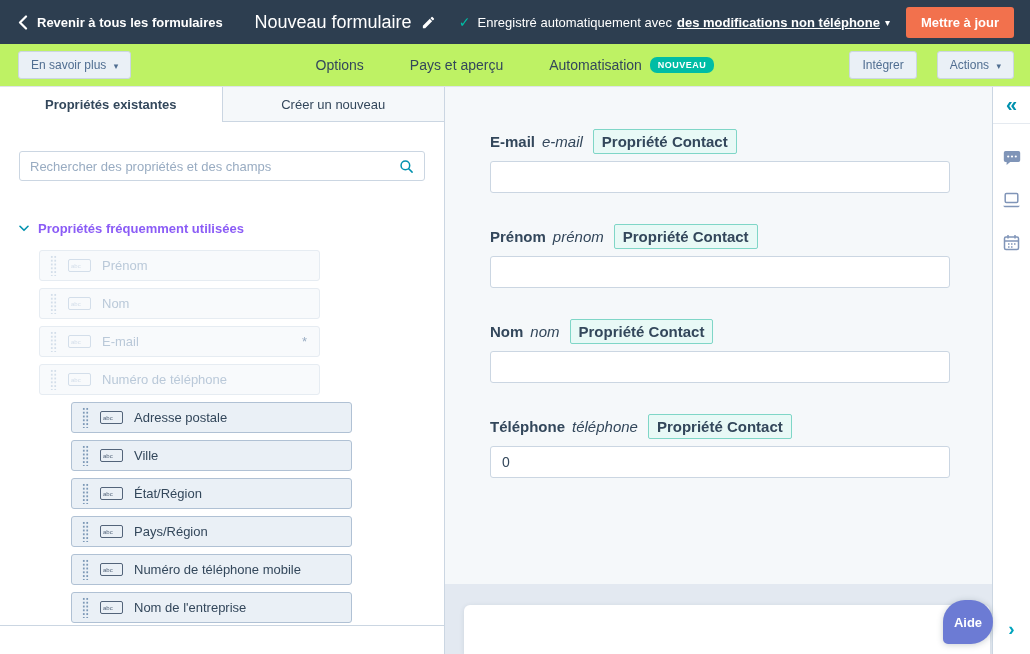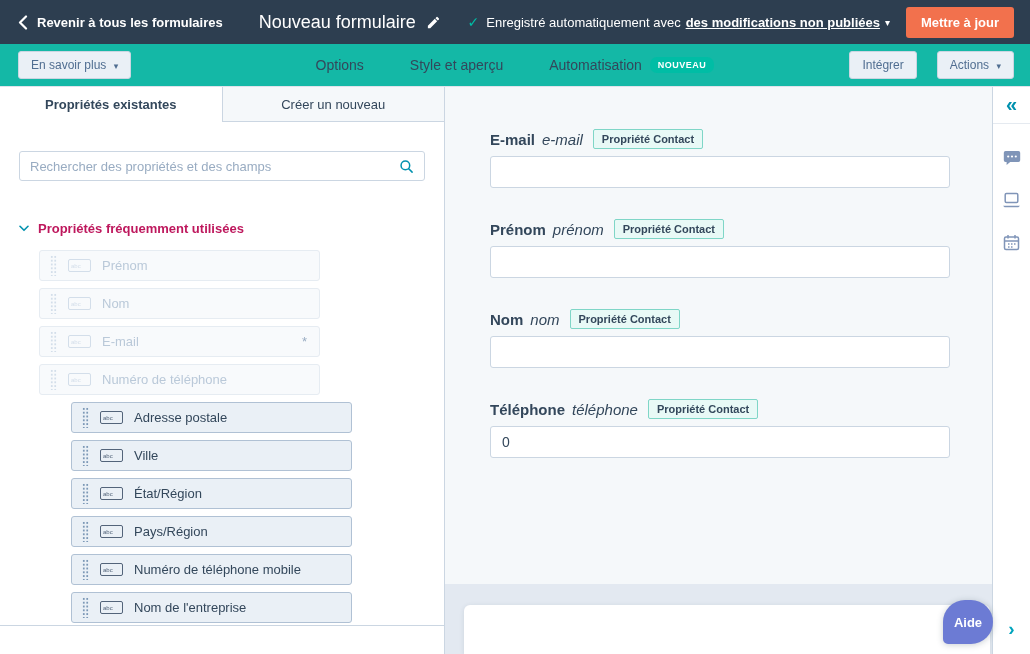--- a/index.html
+++ b/index.html
@@ -18,21 +18,21 @@
   .pencil { width:15px; height:15px; cursor:pointer; }
   .save-area { display:flex; align-items:center; flex:0 0 auto; padding-right:16px; }
   .check-glyph { color:#00bda5; font-size:14px; font-weight:bold; margin-right:7px; }
   .autosave-text { color:#ffffff; font-size:13px; white-space:nowrap; }
   .autosave-link { color:#ffffff; font-size:13px; font-weight:bold; text-decoration:underline; margin-left:5px; cursor:pointer; white-space:nowrap; }
   .caret { color:#ffffff; font-size:10px; margin-left:5px; }
   .update-btn { margin-left:16px; background:#f2714d; color:#ffffff; border:none; border-radius:3px;
     font-size:13px; font-weight:bold; padding:8px 15px; cursor:pointer; font-family:inherit; }
 
   
-  .navbar { height:43px; background:#14b8a6; border-bottom:1px solid #dfe3eb; position:relative; display:flex; align-items:center; justify-content:center; }
+  .navbar { height:43px; background:#bef264; border-bottom:1px solid #dfe3eb; position:relative; display:flex; align-items:center; justify-content:center; }
   .pill-btn { background:#eaf0f6; border:1px solid #cbd6e2; border-radius:3px; color:#506e91; font-size:12px;
     padding:6px 12px; cursor:pointer; font-family:inherit; white-space:nowrap; }
   .pill-btn .caret { color:#506e91; font-size:9px; margin-left:4px; }
   .learn-more { position:absolute; left:18px; top:50%; transform:translateY(-50%); }
   .nav-right { position:absolute; right:16px; top:50%; transform:translateY(-50%); display:flex; gap:20px; }
   .tabs { display:flex; align-items:center; gap:46px; height:100%; }
   .tab { position:relative; height:100%; display:flex; align-items:center; gap:8px; font-size:14px; color:#33475b; cursor:pointer; white-space:nowrap; }
   .tab.active .tab-label { font-weight:bold; }
   .tab.active::after { content:""; position:absolute; left:-8px; right:-8px; bottom:-1px; height:5px; background:#33475b; border-radius:4px; }
   .tab-badge { background:#00bda5; color:#ffffff; font-size:9px; font-weight:bold; letter-spacing:.5px;
@@ -46,21 +46,21 @@
   .lp-tabs { height:35px; display:flex; flex:0 0 auto; }
   .lp-tab { flex:1; display:flex; align-items:center; justify-content:center; font-size:13px; cursor:pointer; }
   .lp-tab.active { background:#ffffff; font-weight:bold; border-right:1px solid #cbd6e2; }
   .lp-tab.inactive { background:#f5f8fa; border-bottom:1px solid #cbd6e2; }
   .lp-body { height:504px; flex:0 0 auto; border-bottom:1px solid #cbd6e2; padding:0 19px; overflow:hidden; }
   .search-box { margin-top:29px; height:30px; background:#ffffff; border:1px solid #cbd6e2; border-radius:3px;
     display:flex; align-items:center; padding:0 10px; }
   .search-box input { flex:1; border:none; outline:none; font-size:13px; color:#c2410c; font-family:inherit; background:transparent; }
   .search-box input::placeholder { color:#99acc2; }
   .section-header { margin-top:40px; display:flex; align-items:center; gap:9px; cursor:pointer; }
-  .section-title { font-size:13px; font-weight:bold; color:#be185d; }
+  .section-title { font-size:13px; font-weight:bold; color:#8b5cf6; }
   .prop-list { margin-top:14px; padding-left:20px; }
   .prop-item { width:281px; height:31px; border-radius:3px; display:flex; align-items:center; gap:11px;
     padding:0 10px; margin-bottom:7px; cursor:grab; }
   .prop-item.enabled { background:#eaf0f6; border:1px solid #b0c1d4; color:#33475b;margin-left:32px; }
   .prop-item.disabled { background:#f8fafc; border:1px solid #e6ecf2; color:#bac9d9; cursor:default; }
   .drag { width:7px; height:21px; flex:0 0 auto;
     background-image:radial-gradient(circle,#7c98b6 1px,transparent 1.3px); background-size:3.5px 3.8px; }
   .prop-item.disabled .drag { background-image:radial-gradient(circle,#d3deea 1px,transparent 1.3px); }
   .ficon { width:23px; height:13px; border:1.5px solid #53647a; border-radius:2px; flex:0 0 auto;
     display:flex; align-items:center; justify-content:flex-start; padding-left:2px; }
@@ -71,21 +71,21 @@
   .req { margin-left:auto; color:#99acc2; font-size:13px; padding-right:2px; }
 
   
   .center-col { flex:1; min-width:0; background:#e3e9f1; display:flex; flex-direction:column; }
   .preview { height:497px; flex:0 0 auto; background:#f5f8fa; padding:42px 42px 0 45px; overflow:hidden; }
   .field-row { margin-bottom:31px; }
   .field-head { display:flex; align-items:center; margin-bottom:7px; }
   .f-label { font-size:15px; font-weight:bold; color:#33475b; }
   .f-internal { font-size:15px; font-style:italic; color:#33475b; margin-left:7px; }
   .f-badge { margin-left:10px; background:#e8f9f6; border:1px solid #7fd6c7; border-radius:2px;
-    color:#33475b; font-size:11px; font-weight:bold; padding:3px 8px; white-space:nowrap; }
+    color:#33475b; font-size:15px; font-weight:bold; padding:3px 8px; white-space:nowrap; }
   .f-input { width:100%; height:32px; background:#ffffff; border:1px solid #cbd6e2; border-radius:3px;
     font-size:14px; color:#33475b; padding:0 11px; font-family:inherit; outline:none; }
   .submit-btn { margin-top:15px; background:#f2714d; color:#ffffff; border:none; border-radius:3px;
     font-size:13px; font-weight:bold; padding:9px 24px; cursor:pointer; font-family:inherit; }
   .below-card { flex:1; margin:21px 2px 0 19px; background:#ffffff; border-radius:6px 6px 0 0;
     box-shadow:0 1px 5px rgba(45,62,80,.12); }
 
   
   .right-rail { width:38px; flex:0 0 auto; background:#ffffff; border-left:1px solid #cbd6e2;
     display:flex; flex-direction:column; align-items:center; position:relative; padding-top:7px; }
@@ -113,37 +113,37 @@
   </div>
   <div class="title-wrap">
     <span class="form-title">Nouveau formulaire</span>
     <svg class="pencil" viewBox="0 0 24 24" fill="#ffffff">
         <path d="M3 17.25V21h3.75L17.81 9.94l-3.75-3.75L3 17.25zM20.71 7.04c.39-.39.39-1.02 0-1.41l-2.34-2.34a.9959.9959 0 0 0-1.41 0l-1.83 1.83 3.75 3.75 1.83-1.83z"></path>
       </svg>
   </div>
   <div class="save-area">
     <span class="check-glyph">✓</span>
     <span class="autosave-text">Enregistré automatiquement avec</span>
-    <span class="autosave-link">des modifications non publiées</span>
+    <span class="autosave-link">des modifications non téléphone</span>
     <span class="caret">▾</span>
     <button class="update-btn">Mettre à jour</button>
   </div>
 </div>
 
 <div class="navbar">
   <button class="pill-btn learn-more"><span>En savoir plus</span> <span class="caret">▾</span></button>
   <div class="tabs" id="nav-tabs">
 
   <div class="tab">
     <span class="tab-label">Options</span>
 
   </div>
 
   <div class="tab">
-    <span class="tab-label">Style et aperçu</span>
+    <span class="tab-label">Pays et aperçu</span>
 
   </div>
 
   <div class="tab">
     <span class="tab-label">Automatisation</span>
     <span class="tab-badge">NOUVEAU</span>
   </div>
 </div>
   <div class="nav-right">
     <button class="pill-btn">Intégrer</button>

